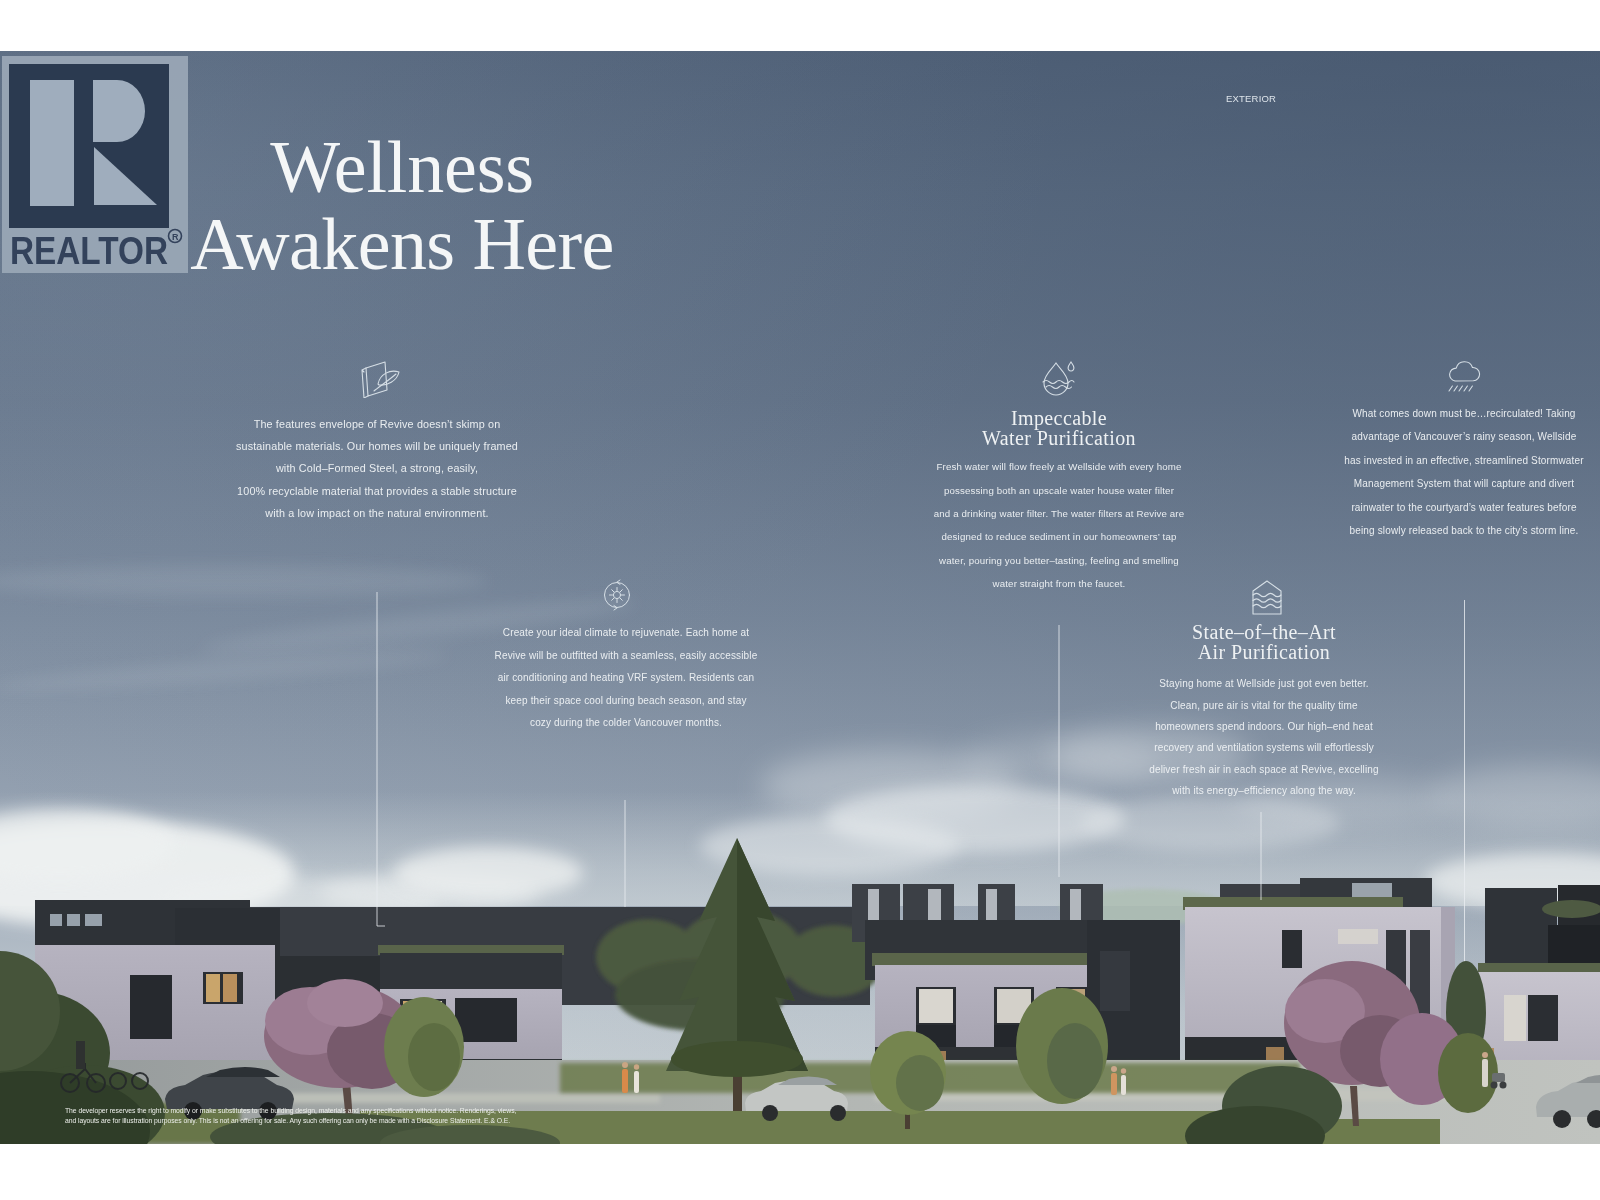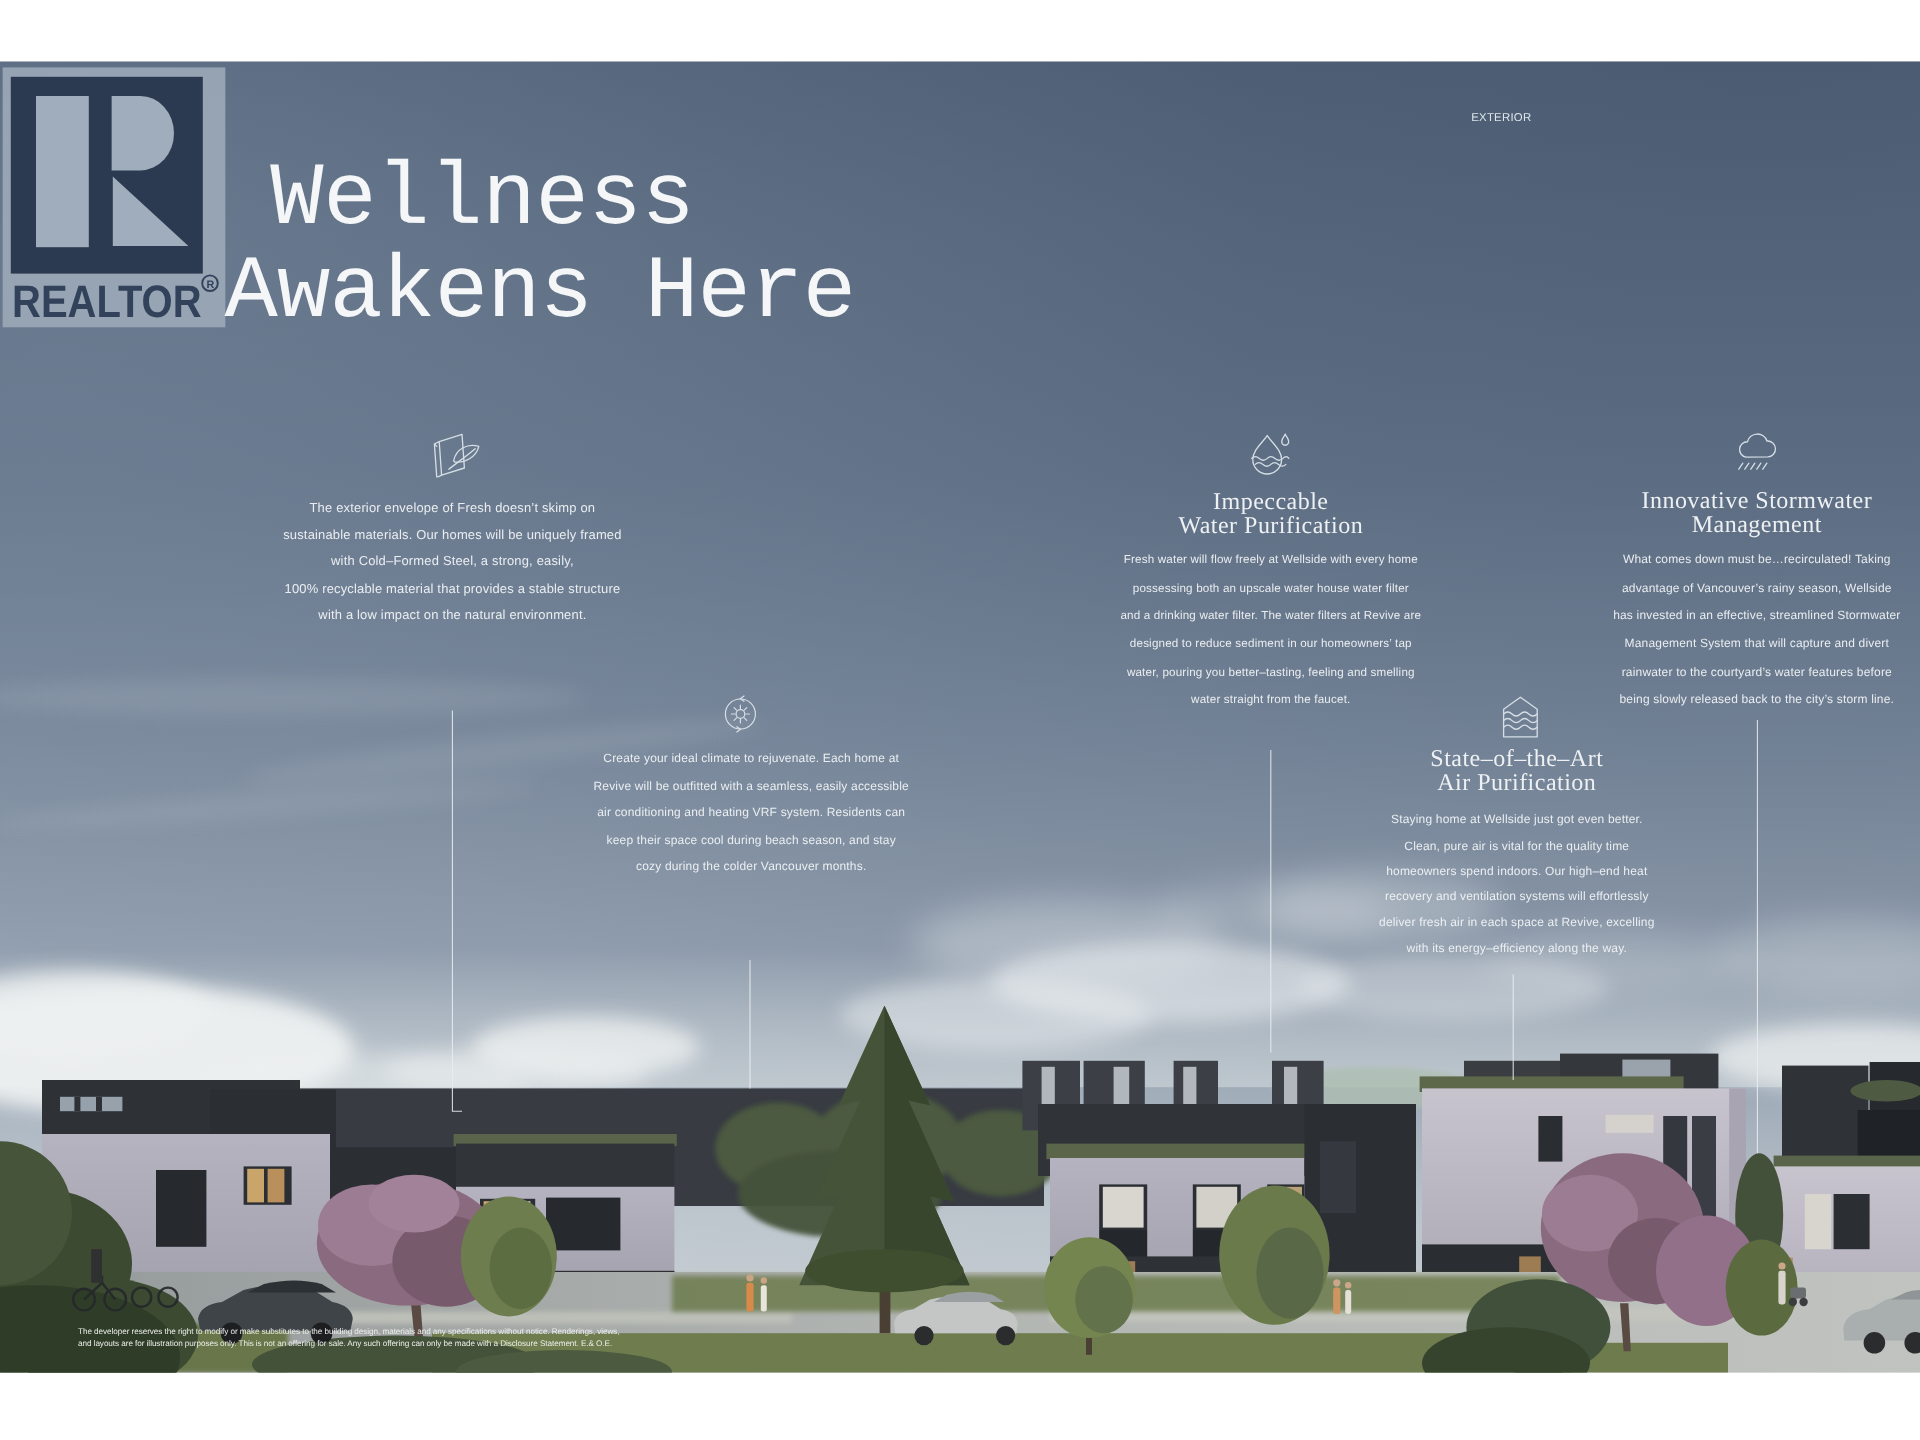--- a/index.html
+++ b/index.html
@@ -392,21 +392,21 @@
   <path d="M92,91 L155,149 L92,149 Z" fill="#9fadbd"></path>
 
   <text x="8" y="208" font-family="Liberation Sans, sans-serif" font-weight="bold" font-size="38" fill="#33425b" textLength="158" lengthAdjust="spacingAndGlyphs">REALTOR</text>
 
   <circle cx="173" cy="180" r="6.5" fill="none" stroke="#33425b" stroke-width="1.6"></circle>
   <text x="170" y="184" font-family="Liberation Sans, sans-serif" font-weight="bold" font-size="9" fill="#33425b">R</text>
 </svg>
 </div>
 
 <div id="title" style="position:absolute;left:187px;top:129px;width:430px;text-align:center;
-     font-family:Liberation Mono, monospace;color:#f4f6f7;font-size:74px;line-height:76.5px;">
+     font-family:Liberation Serif, serif;color:#f4f6f7;font-size:74px;line-height:76.5px;">
   <div style="letter-spacing:-0.2px">Wellness</div>
     <div style="letter-spacing:-0.6px;white-space:nowrap">Awakens Here</div>
 </div>
 
 <div style="position:absolute;left:1226px;top:93px;font-size:9.5px;letter-spacing:0.2px;color:#dde4ea;">EXTERIOR</div>
 
 <div class="blk" id="blkA" style="left:227px;top:360px;width:300px;">
   <div class="icon" id="icoA" style="width:56px;height:38px;">
 <svg width="56" height="38" viewBox="0 0 56 38">
         <g stroke="#dfe7ed" stroke-width="1.1" fill="none" stroke-linejoin="round" stroke-linecap="round" opacity="0.92">
@@ -414,21 +414,21 @@
   <polygon points="17,8 36,2 38,30 19,36"></polygon>
 
   <path d="M17,8 L13,10 L15,38 L19,36 M13,10 L15,12"></path>
 
   <path d="M29,24 C31,14 41,9 50,12 C48,21 38,26 30,25 Z"></path>
 
   <path d="M25,31 C30,27 40,20 47,14"></path>
 </g>
       </svg></div>
   <div class="body" style="margin-top:15px;font-size:10.8px;line-height:22.2px">
-    <div>The exterior envelope of Fresh doesn’t skimp on</div>
+    <div>The features envelope of Revive doesn’t skimp on</div>
     <div>sustainable materials. Our homes will be uniquely framed</div>
     <div>with Cold–Formed Steel, a strong, easily,</div>
     <div>100% recyclable material that provides a stable structure</div>
     <div>with a low impact on the natural environment.</div>
   </div>
 </div>
 
 <div class="blk" id="blkB" style="left:476px;top:578px;width:300px;">
   <div class="icon" id="icoB" style="width:34px;height:34px;position:relative;left:-9px;">
 <svg width="34" height="34" viewBox="0 0 34 34">
@@ -479,21 +479,20 @@
 <div class="blk" id="blkD" style="left:1329px;top:360px;width:270px;">
   <div class="icon" id="icoD" style="width:38px;height:34px;">
 <svg width="38" height="34" viewBox="0 0 38 34">
         <g stroke="#dfe7ed" stroke-width="1.1" fill="none" stroke-linecap="round" stroke-linejoin="round" opacity="0.92">
 
   <path d="M10,21 a6.5,6.5 0 0 1 1.2,-12.9 a8.5,8.5 0 0 1 16.3,-0.6 a5.8,5.8 0 0 1 0.8,13.3 Z"></path>
 
   <path d="M4,31 l3.4,-5 M9,31 l3.4,-5 M14,31 l3.4,-5 M19,31 l3.4,-5 M24,31 l3.4,-5"></path>
 </g>
       </svg></div>
-  <h3 style="margin-top:14px">Innovative Stormwater<br>Management</h3>
   <div class="body" style="margin-top:8px;line-height:23.4px">
     <div>What comes down must be…recirculated! Taking</div>
     <div>advantage of Vancouver’s rainy season, Wellside</div>
     <div>has invested in an effective, streamlined Stormwater</div>
     <div>Management System that will capture and divert</div>
     <div>rainwater to the courtyard’s water features before</div>
     <div>being slowly released back to the city’s storm line.</div>
   </div>
 </div>
 

